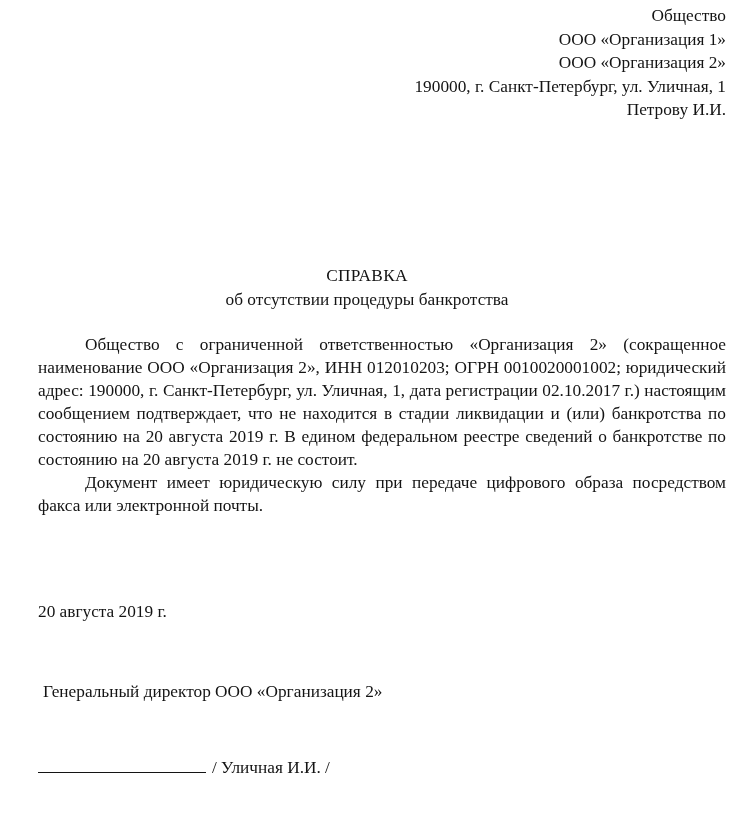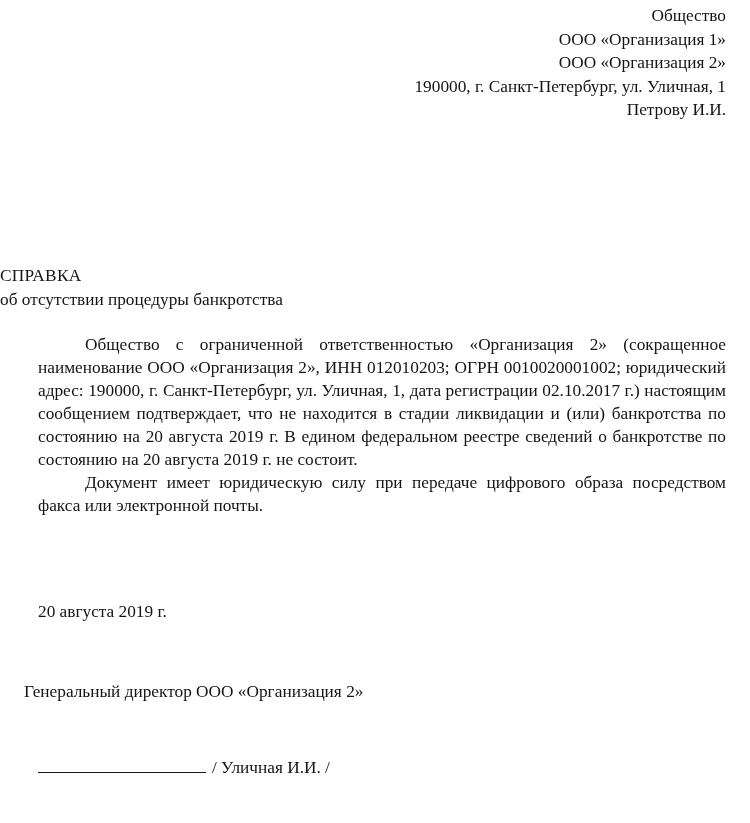--- a/index.html
+++ b/index.html
@@ -8,32 +8,32 @@
     font-family: "Liberation Serif", "DejaVu Serif", serif;
     color: #141414; font-size: 17.3px;
   }
   .page { position: absolute; left: 0; top: 0; width: 750px; height: 823px; }
   .addressee {
     position: absolute; right: 24px; top: 4px; text-align: right;
     line-height: 23.6px; white-space: nowrap;
   }
   .addressee div { margin: 0; }
   .title-block {
-    position: absolute; left: 0; width: 734px; top: 264px; text-align: left;
+    position: absolute; left: 0; width: 734px; top: 264px; text-align: center;
     line-height: 23.6px;
     font-family: Liberation Serif, serif;
   }
   .title { letter-spacing: 0.3px; }
   .body-text {
     position: absolute; left: 38px; width: 688px; top: 333px;
     line-height: 23px; text-align: justify;
   }
   .body-text p { margin: 0; text-indent: 47px; }
   .date { position: absolute; left: 38px; top: 580px; margin-top: 22px; }
-  .signer-title { position: absolute; left: 24px; top: 682px; }
+  .signer-title { position: absolute; left: 43px; top: 682px; }
   .signature-line { position: absolute; left: 38px; top: 754px; white-space: nowrap; }
   .sig-blank {
     display: inline-block; width: 168px; border-bottom: 1.2px solid #141414;
     height: 18px; vertical-align: baseline; margin-right: 6px;
   }
   .watermark {
     position: absolute; left: 300px; top: 390px; width: 140px; height: 70px;
     color: rgba(180,180,180,0.18); font-family: "Liberation Sans", sans-serif;
     font-size: 48px; font-weight: bold; transform: rotate(-12deg);
     pointer-events: none;

